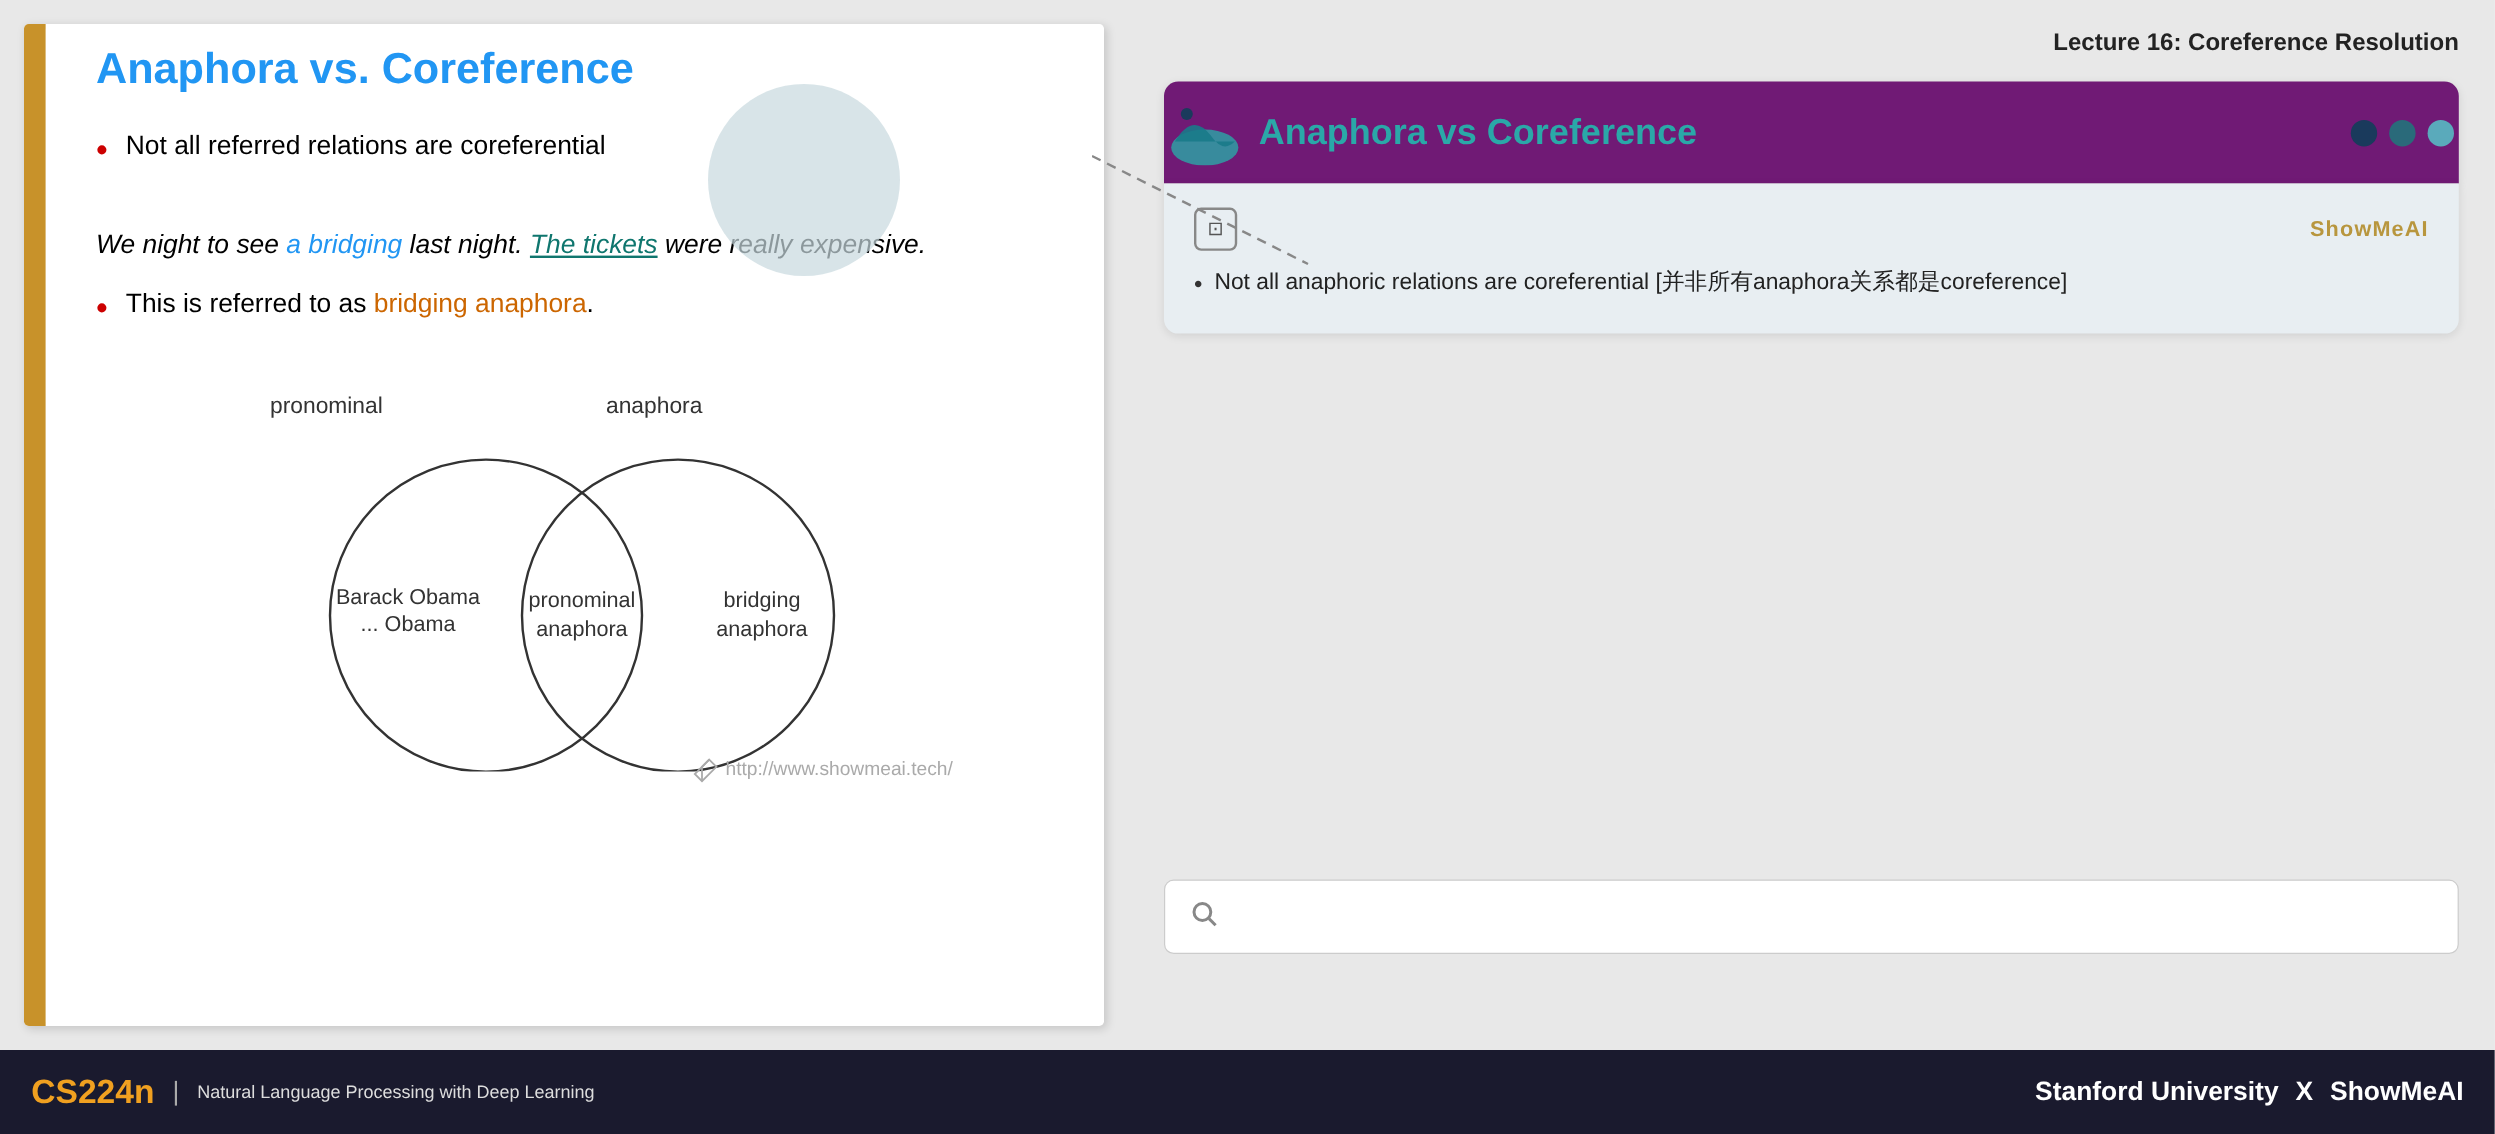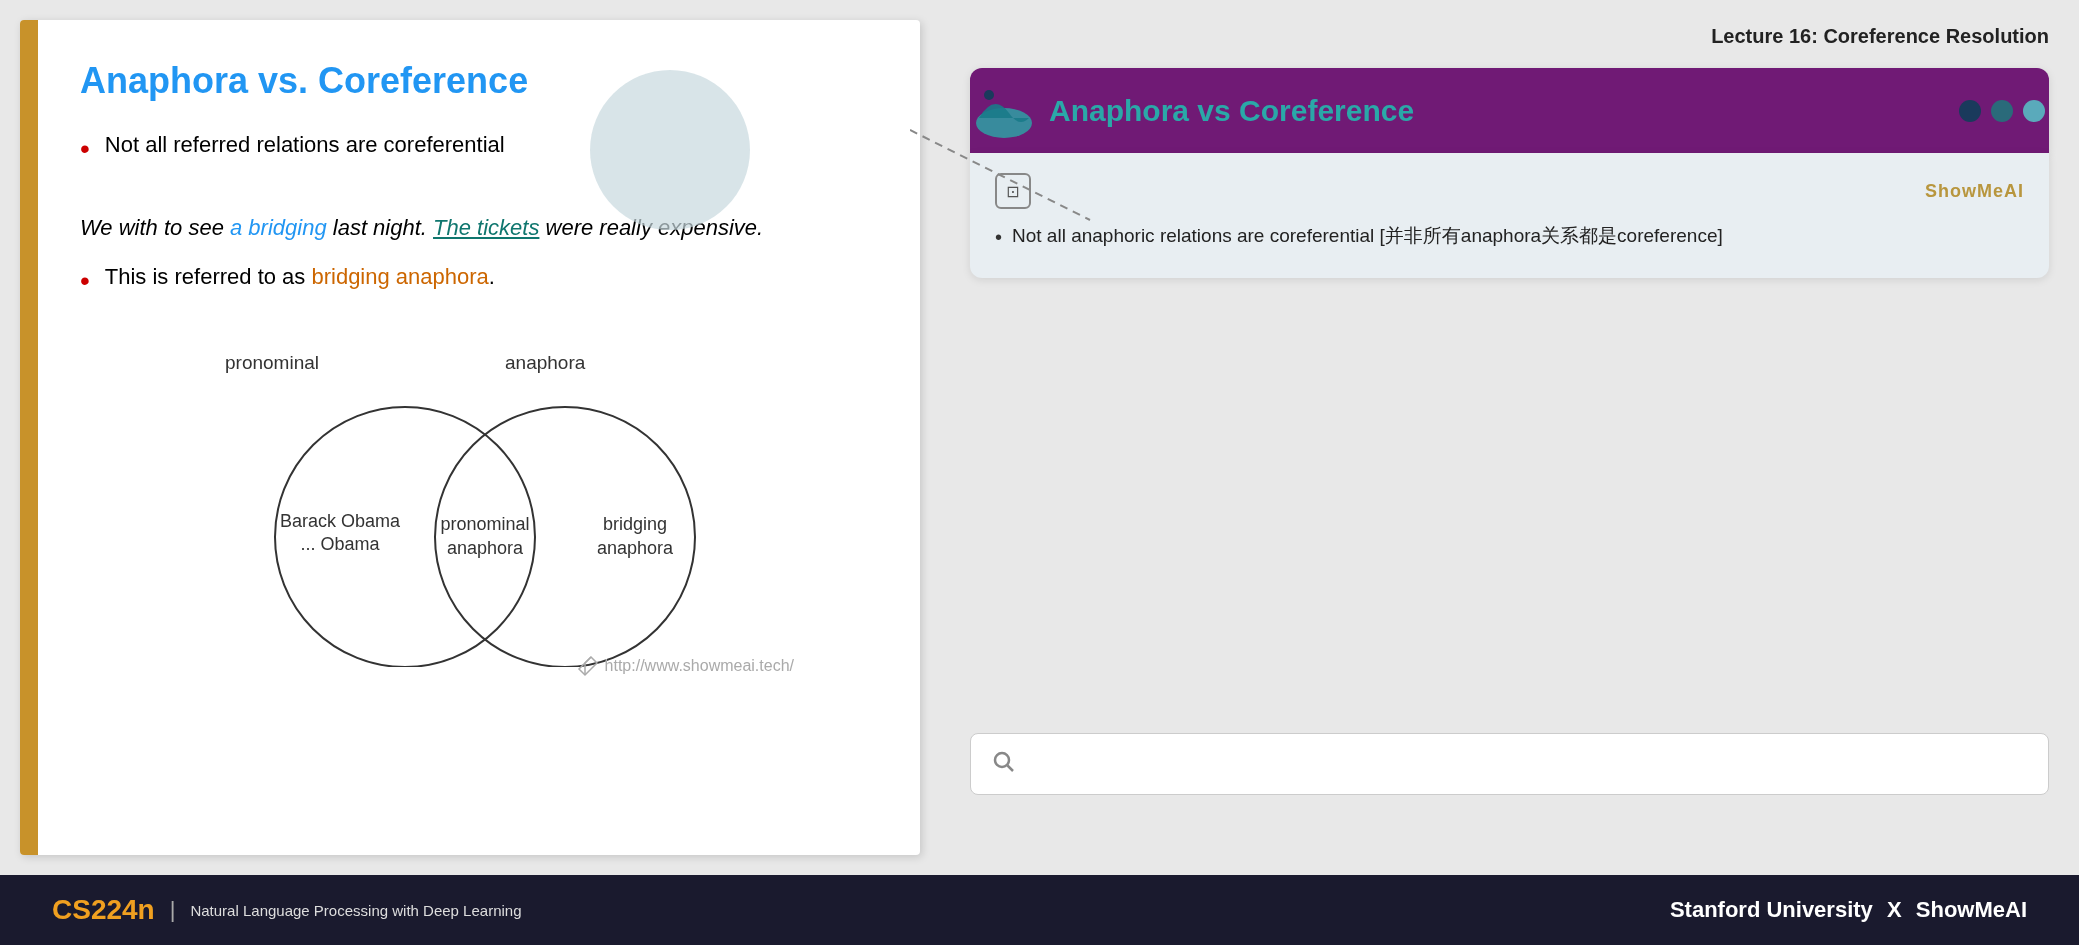--- a/index.html
+++ b/index.html
@@ -28,21 +28,21 @@
 
     
     .slide-panel {
       width: 900px;
       background: white;
       margin: 20px 20px 20px 20px;
       border-radius: 4px;
       position: relative;
       display: flex;
       flex-direction: column;
-      padding: 40px 50px 30px 60px;
+      padding: 16px 50px 30px 60px;
       box-shadow: 2px 2px 8px rgba(0,0,0,0.15);
     }
 
     .slide-left-bar {
       position: absolute;
       left: 0;
       top: 0;
       bottom: 0;
       width: 18px;
       background: #c8922a;
@@ -249,21 +249,21 @@
       margin-right: 10px;
       font-size: 22px;
     }
 
     
     .bottom-bar {
       height: 70px;
       background: #1a1a2e;
       display: flex;
       align-items: center;
-      padding: 0 52px;
+      padding: 0 26px;
       flex-shrink: 0;
     }
 
     .bottom-course {
       color: #f0a020;
       font-size: 28px;
       font-weight: bold;
       margin-right: 15px;
     }
 
@@ -324,21 +324,21 @@
       <h1 class="slide-title">Anaphora vs. Coreference</h1>
 
       <ul class="bullet-list">
         <li class="bullet-item">
           <span class="bullet-dot">•</span>
           <span>Not all referred relations are coreferential</span>
         </li>
       </ul>
 
       <p class="example-text">
-        <span>We with to see </span><span class="concert-link">a bridging</span><span> last night. </span><span class="tickets-link">The tickets</span><span> were really expensive.</span>
+        <span>We night to see </span><span class="concert-link">a bridging</span><span> last night. </span><span class="tickets-link">The tickets</span><span> were really expensive.</span>
       </p>
 
       <ul class="bullet-list">
         <li class="bullet-item">
           <span class="bullet-dot">•</span>
           <span>
             <span>This is referred to as </span><span class="bridging-text">bridging anaphora</span><span>.</span>
           </span>
         </li>
       </ul>

